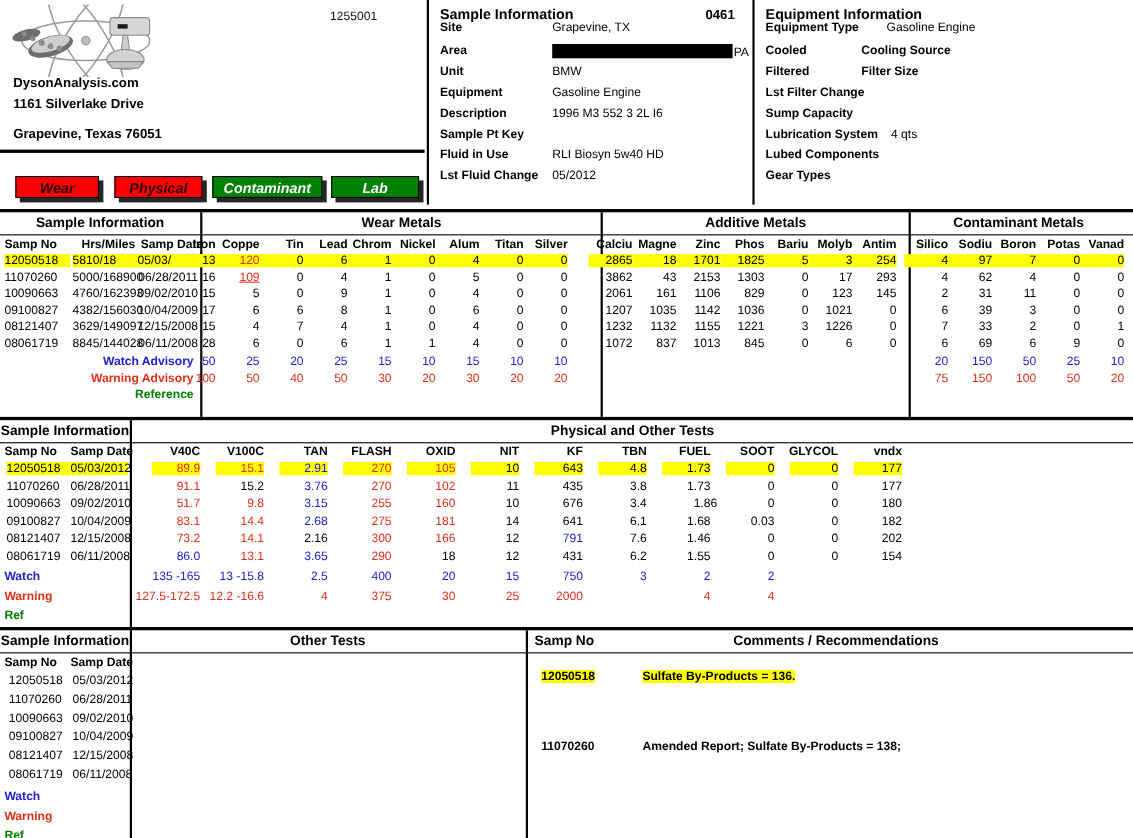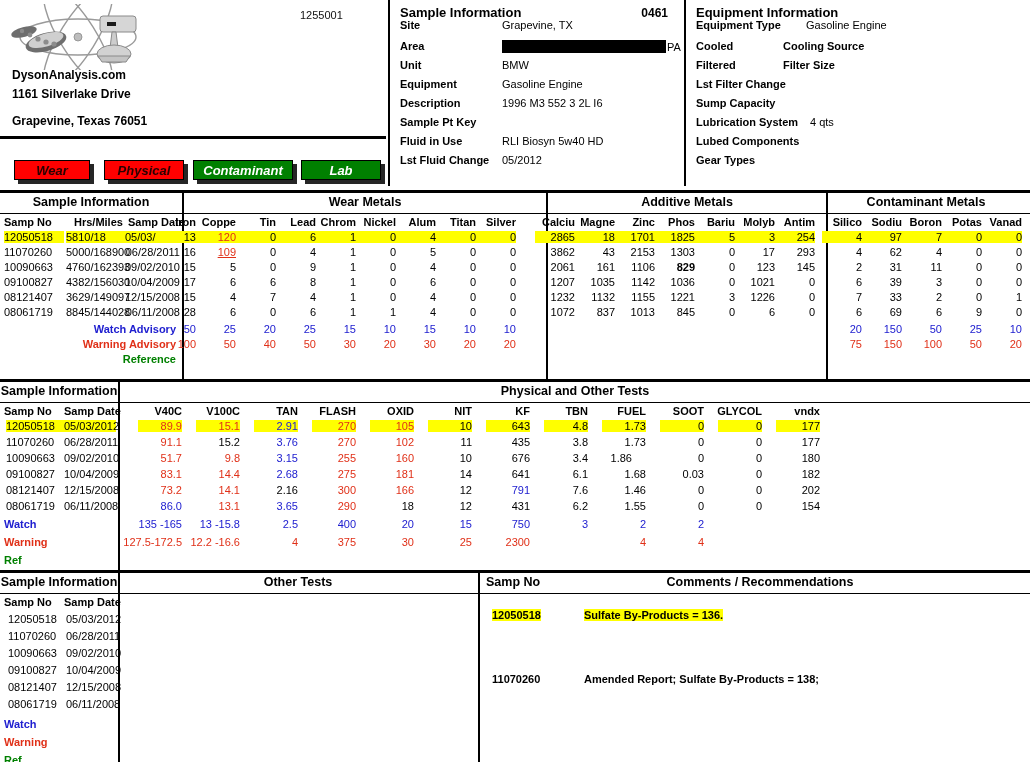--- a/index.html
+++ b/index.html
@@ -315,21 +315,21 @@
       <div class="cell blk" style="left:535px;top:53px;width:40px;">3862</div>
       <div class="cell blk" style="left:575px;top:53px;width:40px;">43</div>
       <div class="cell blk" style="left:615px;top:53px;width:40px;">2153</div>
       <div class="cell blk" style="left:655px;top:53px;width:40px;">1303</div>
       <div class="cell blk" style="left:695px;top:53px;width:40px;">0</div>
       <div class="cell blk" style="left:735px;top:53px;width:40px;">17</div>
       <div class="cell blk" style="left:775px;top:53px;width:40px;">293</div>
       <div class="cell blk" style="left:535px;top:68px;width:40px;">2061</div>
       <div class="cell blk" style="left:575px;top:68px;width:40px;">161</div>
       <div class="cell blk" style="left:615px;top:68px;width:40px;">1106</div>
-      <div class="cell blk" style="left:655px;top:68px;width:40px;font-weight:bold;">829</div>
+      <div class="cell blk" style="left:655px;top:68px;width:40px;">829</div>
       <div class="cell blk" style="left:695px;top:68px;width:40px;">0</div>
       <div class="cell blk" style="left:735px;top:68px;width:40px;">123</div>
       <div class="cell blk" style="left:775px;top:68px;width:40px;">145</div>
       <div class="cell blk" style="left:535px;top:83px;width:40px;">1207</div>
       <div class="cell blk" style="left:575px;top:83px;width:40px;">1035</div>
       <div class="cell blk" style="left:615px;top:83px;width:40px;">1142</div>
       <div class="cell blk" style="left:655px;top:83px;width:40px;">1036</div>
       <div class="cell blk" style="left:695px;top:83px;width:40px;">0</div>
       <div class="cell blk" style="left:735px;top:83px;width:40px;">1021</div>
       <div class="cell blk" style="left:775px;top:83px;width:40px;">0</div>
@@ -466,21 +466,21 @@
       <div class="cell blk" style="left:718px;top:54px;width:44px;">0</div>
       <div class="cell blk" style="left:776px;top:54px;width:44px;">177</div>
       <div class="cell red" style="left:138px;top:70px;width:44px;">51.7</div>
       <div class="cell red" style="left:196px;top:70px;width:44px;">9.8</div>
       <div class="cell blue" style="left:254px;top:70px;width:44px;">3.15</div>
       <div class="cell red" style="left:312px;top:70px;width:44px;">255</div>
       <div class="cell red" style="left:370px;top:70px;width:44px;">160</div>
       <div class="cell blk" style="left:428px;top:70px;width:44px;">10</div>
       <div class="cell blk" style="left:486px;top:70px;width:44px;">676</div>
       <div class="cell blk" style="left:544px;top:70px;width:44px;">3.4</div>
-      <div class="cell blk" style="left:588px;top:70px;width:44px;">1.86</div>
+      <div class="cell blk" style="left:608px;top:70px;width:44px;">1.86</div>
       <div class="cell blk" style="left:660px;top:70px;width:44px;">0</div>
       <div class="cell blk" style="left:718px;top:70px;width:44px;">0</div>
       <div class="cell blk" style="left:776px;top:70px;width:44px;">180</div>
       <div class="cell red" style="left:138px;top:86px;width:44px;">83.1</div>
       <div class="cell red" style="left:196px;top:86px;width:44px;">14.4</div>
       <div class="cell blue" style="left:254px;top:86px;width:44px;">2.68</div>
       <div class="cell red" style="left:312px;top:86px;width:44px;">275</div>
       <div class="cell red" style="left:370px;top:86px;width:44px;">181</div>
       <div class="cell blk" style="left:428px;top:86px;width:44px;">14</div>
       <div class="cell blk" style="left:486px;top:86px;width:44px;">641</div>
@@ -525,21 +525,21 @@
       <div class="cell blue" style="left:486px;top:136px;width:44px;">750</div>
       <div class="cell blue" style="left:544px;top:136px;width:44px;">3</div>
       <div class="cell blue" style="left:602px;top:136px;width:44px;">2</div>
       <div class="cell blue" style="left:660px;top:136px;width:44px;">2</div>
       <div class="cell red" style="left:106px;top:154px;width:76px;">127.5-172.5</div>
       <div class="cell red" style="left:164px;top:154px;width:76px;">12.2 -16.6</div>
       <div class="cell red" style="left:254px;top:154px;width:44px;">4</div>
       <div class="cell red" style="left:312px;top:154px;width:44px;">375</div>
       <div class="cell red" style="left:370px;top:154px;width:44px;">30</div>
       <div class="cell red" style="left:428px;top:154px;width:44px;">25</div>
-      <div class="cell red" style="left:486px;top:154px;width:44px;">2300</div>
+      <div class="cell red" style="left:486px;top:154px;width:44px;">2000</div>
       <div class="cell red" style="left:602px;top:154px;width:44px;">4</div>
       <div class="cell red" style="left:660px;top:154px;width:44px;">4</div>
     </div>
 
   <div id="block3">
       <div class="vline" style="left:118px;top:0;height:190px;"></div>
       <div class="vline" style="left:478px;top:0;height:190px;"></div>
       <div class="grp" style="left: 0px; top: 2px; width: 118px; font-size: 12.5px;">Sample Information</div>
       <div class="grp" style="left:120px;top:2px;width:356px;">Other Tests</div>
       <div class="grp" style="left:486px;top:2px;width:90px;text-align:left;">Samp No</div>

